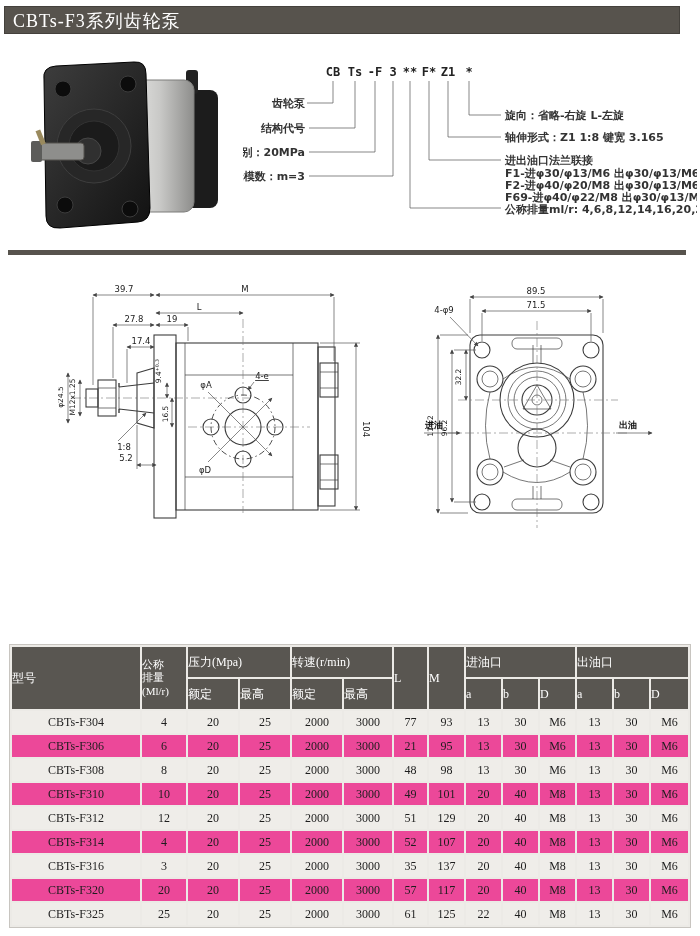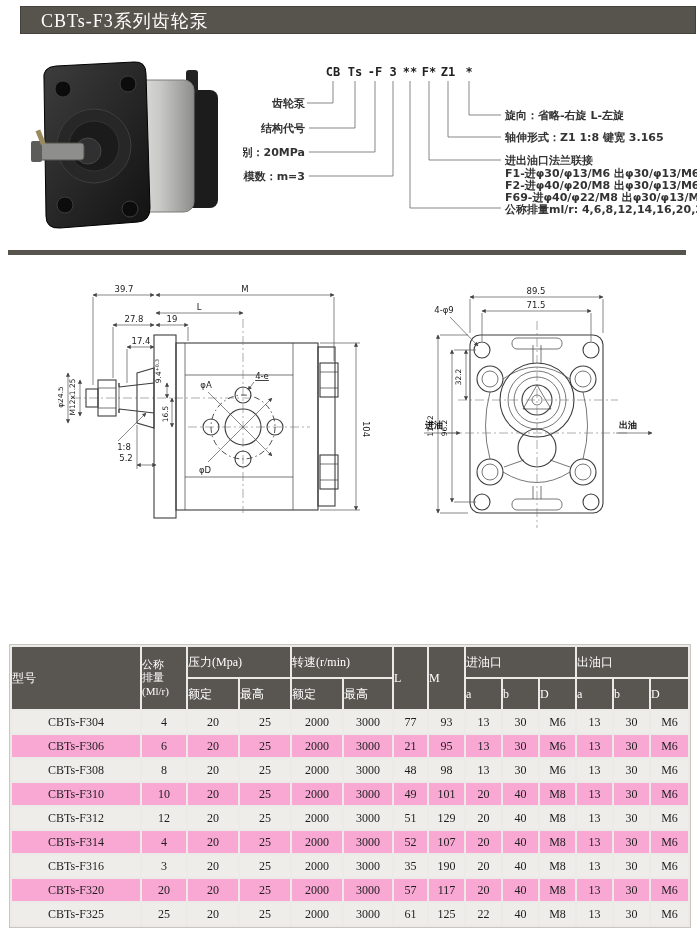--- a/index.html
+++ b/index.html
@@ -1,19 +1,19 @@
 <!DOCTYPE html>
 <html><head>
 <meta charset="utf-8">
 <style>
   html,body{margin:0;padding:0;background:#fff;}
   .page{position:relative;width:700px;height:936px;background:#fff;overflow:hidden;
         font-family:"Liberation Serif","DejaVu Serif",serif;}
-  .titlebar{position:absolute;left:20px;top:6px;width:676px;height:28px;background:#57534d;
-            color:#fff;font-size:18px;line-height:28px;padding-left:20px;box-sizing:border-box;
+  .titlebar{position:absolute;left:4px;top:6px;width:676px;height:28px;background:#57534d;
+            color:#fff;font-size:18px;line-height:28px;padding-left:8px;box-sizing:border-box;
             letter-spacing:1px;border:1px solid #44413c;}
   .divider{position:absolute;left:8px;top:250px;width:678px;height:5px;background:#57534d;}
   .photo{position:absolute;left:28px;top:58px;}
   .codesvg{position:absolute;left:243px;top:58px;}
   .drawL{position:absolute;left:58px;top:283px;}
   .drawR{position:absolute;left:420px;top:283px;}
   
   .out{stroke:#3c3c3c;stroke-width:1.1;fill:none;}
   .thin{stroke:#3c3c3c;stroke-width:.7;fill:none;}
   .dim{stroke:#555;stroke-width:.7;fill:none;}
@@ -26,21 +26,21 @@
   text.port{font:bold 9px "DejaVu Sans",sans-serif;fill:#111;}
   .u{text-decoration:underline;}
   
   .spec-wrap{position:absolute;left:10px;top:645px;width:680px;}
   table.spec{border-collapse:separate;border-spacing:2px;width:680px;table-layout:fixed;
              background:#eceae6;outline:1px solid #c8c5c0;}
   .spec th{background:#595651;color:#fff;font-weight:normal;font-size:12px;height:30px;
            padding:0;text-align:left;}
   .spec th.disp{white-space:pre-line;font-size:11px;line-height:1.2;}
   .spec td{background:#efede9;text-align:center;font-size:12px;height:22px;color:#1d1d1d;padding:0;}
-  .spec tr.alt td{background:#f9a8d4;}
+  .spec tr.alt td{background:#ec4899;}
 </style>
 </head>
 <body>
 
 <div class="page">
 
   <div class="titlebar">CBTs-F3系列齿轮泵</div>
 
   <svg class="photo" width="200" height="178" viewBox="0 0 200 178">
     <defs>
@@ -407,21 +407,21 @@
             <td>M6</td>
           </tr>
           <tr>
             <td>CBTs-F316</td>
             <td>3</td>
             <td>20</td>
             <td>25</td>
             <td>2000</td>
             <td>3000</td>
             <td>35</td>
-            <td>190</td>
+            <td>137</td>
             <td>20</td>
             <td>40</td>
             <td>M8</td>
             <td>13</td>
             <td>30</td>
             <td>M6</td>
           </tr>
           <tr class="alt">
             <td>CBTs-F320</td>
             <td>20</td>

